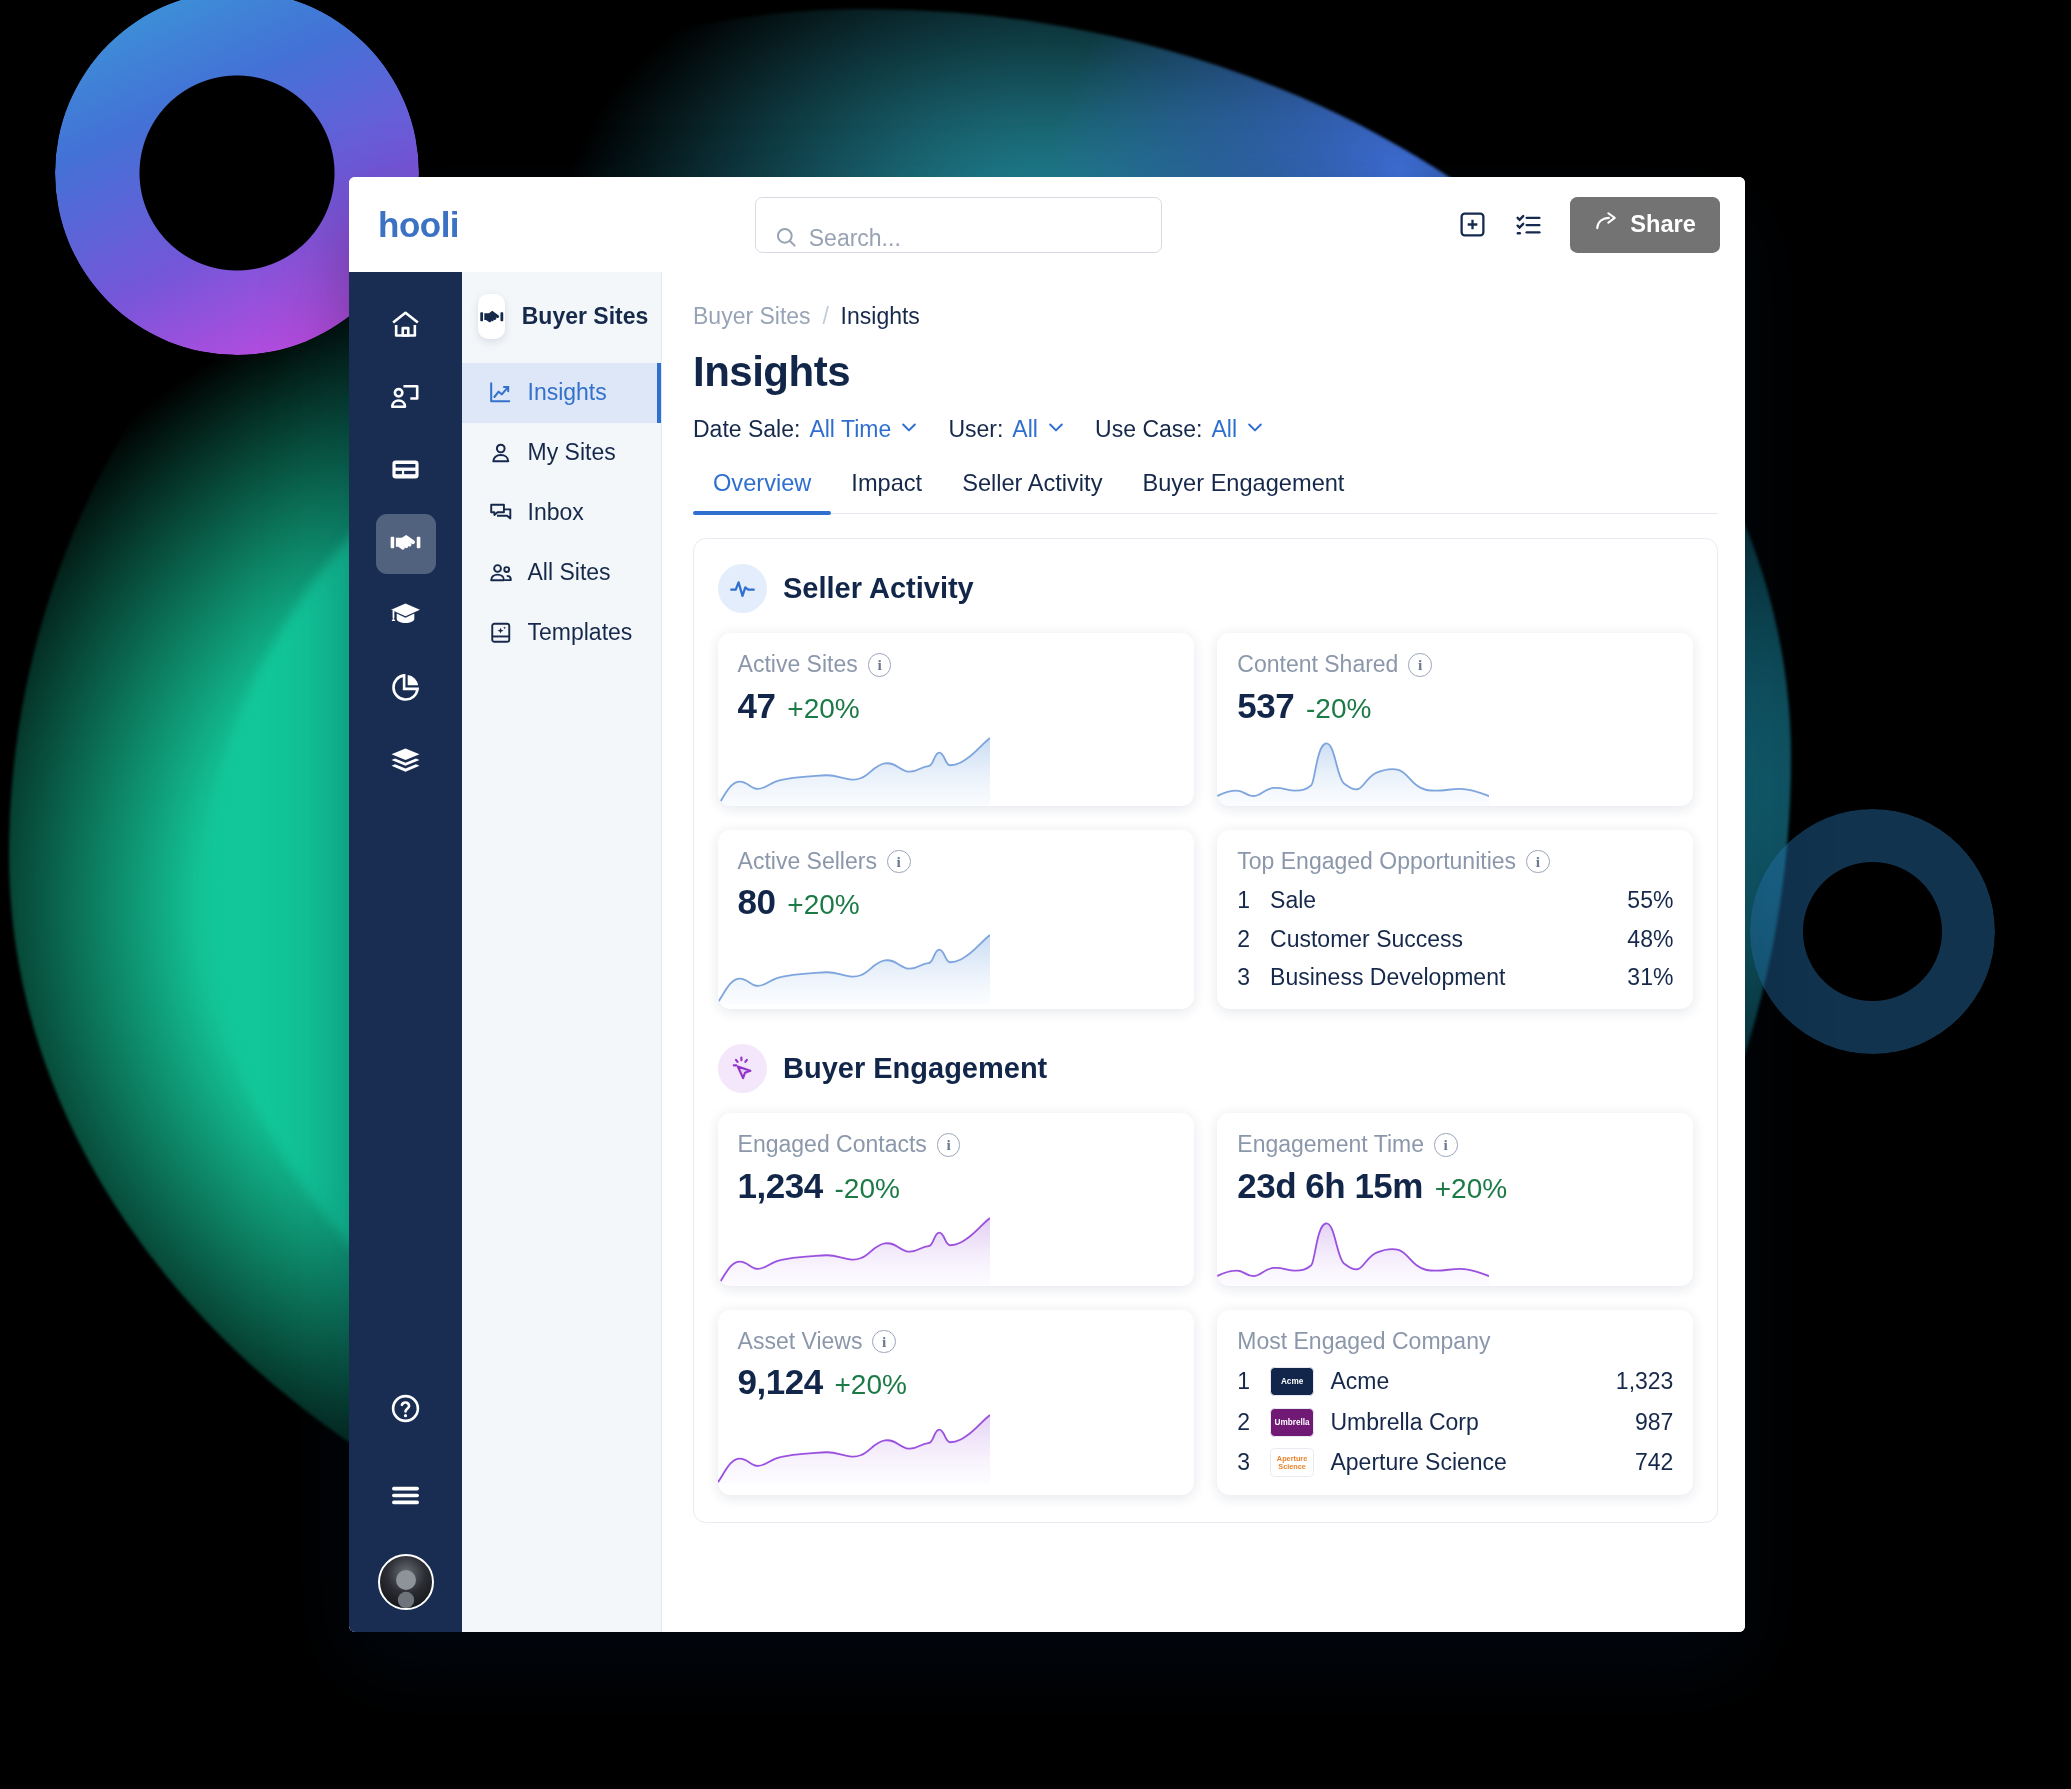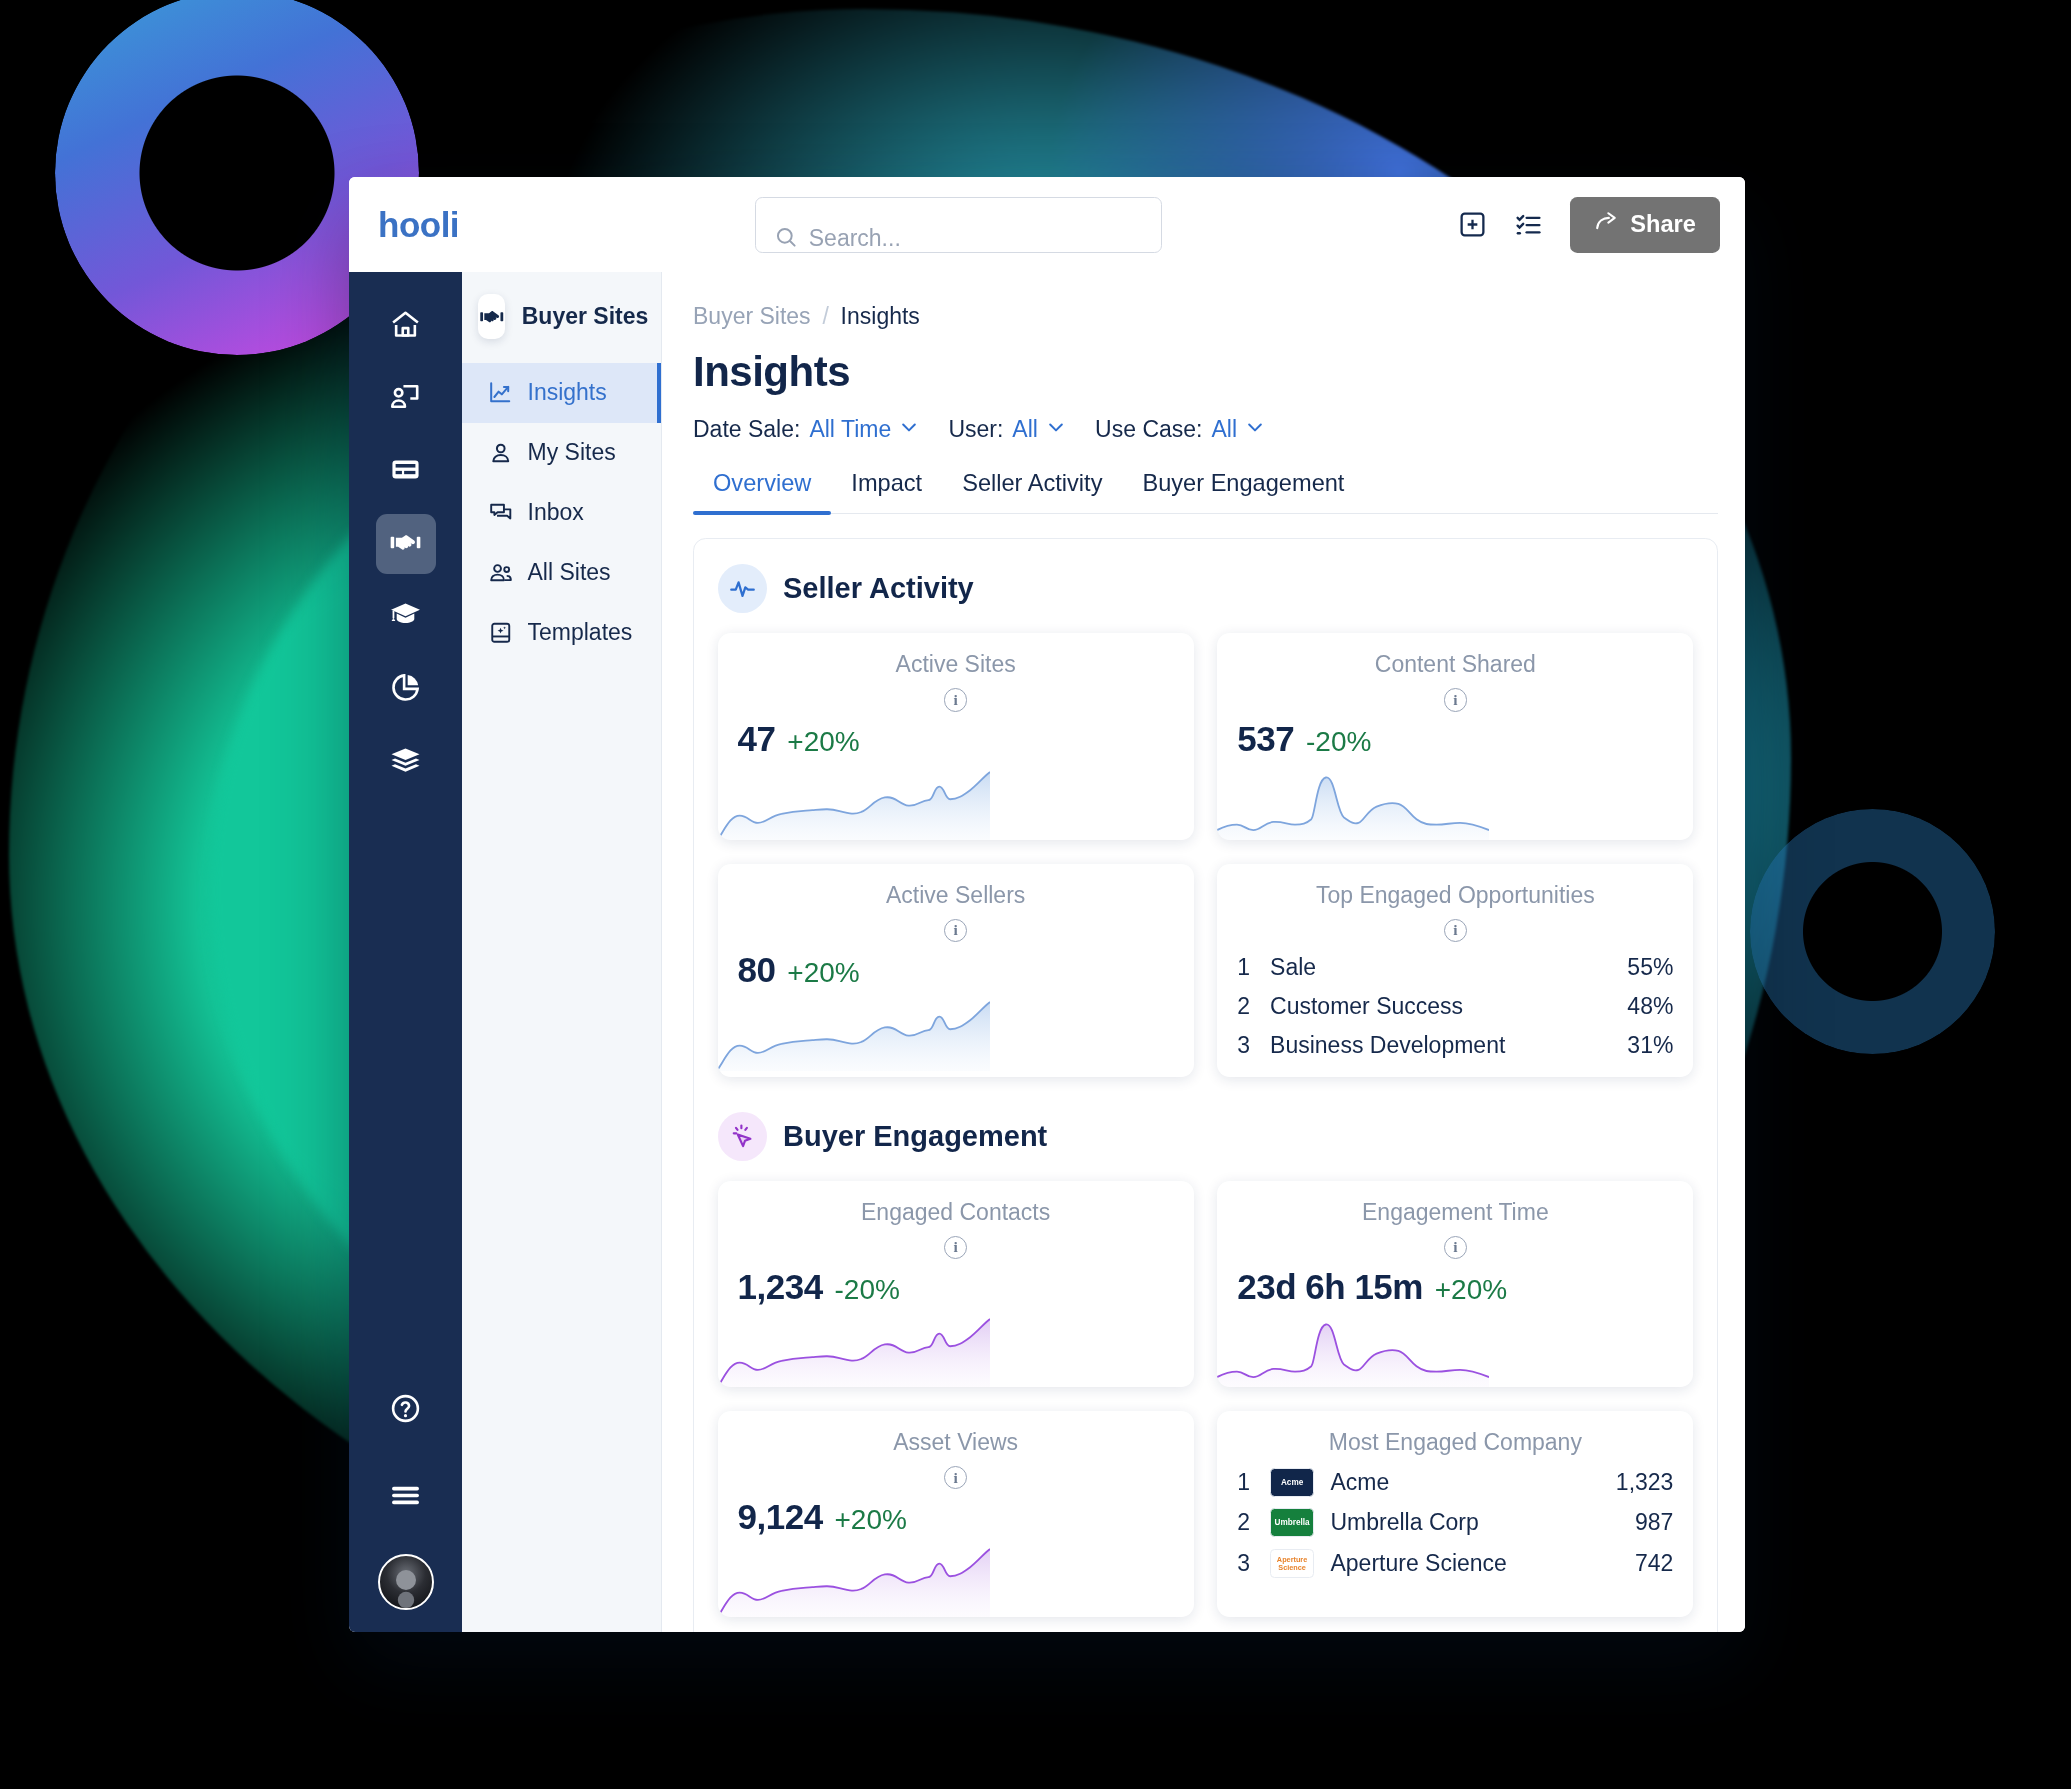--- a/index.html
+++ b/index.html
@@ -197,21 +197,21 @@
   .card {
     background: #fff; border-radius: 12.7px;
     box-shadow: 0 2.7px 12.7px rgba(20,40,80,.11);
     padding: 18px 20px 0 20px;
     overflow: hidden; position: relative;
     min-height: 153px;
   }
   .card.list { padding-bottom: 18px; min-height: 153px; }
   .card-label {
     display: flex; align-items: center; gap: 10px;
-    font-size: 23px; color: #8b97aa; flex-direction: column;
+    font-size: 23px; color: #8b97aa;
   }
   .info-i {
     width: 23.6px; height: 23.6px; border-radius: 50%;
     border: 1.8px solid #9aa5b8; color: #6c7a90;
     display: inline-flex; align-items: center; justify-content: center;
     font-size: 15.5px; font-weight: 700; font-family: "Liberation Serif", serif;
     flex: 0 0 23.6px; cursor: pointer;
   }
   .card-value { display: flex; align-items: baseline; gap: 11.8px; margin-top: 7.3px; }
   .card-value .num { font-size: 35px; font-weight: 700; color: #12264a; letter-spacing: -0.5px; }
@@ -225,21 +225,21 @@
   .rank-row .rk { width: 16.4px; color: #16294b; }
   .rank-row .nm { flex: 1; }
   .rank-row .vl { color: #16294b; }
   .co-logo {
     width: 44px; height: 29px; border-radius: 4.5px;
     display: flex; align-items: center; justify-content: center;
     font-size: 8.2px; font-weight: 700; overflow: hidden;
     border: 0.9px solid #e8ecf2; flex: 0 0 44px;
   }
   .co-acme { background: #11264a; color: #fff; }
-  .co-umb  { background: #15803d; color: #fff; }
+  .co-umb  { background: #701a75; color: #fff; }
   .co-ap   { background: #fff; color: #e8832b; line-height: 1.05; text-align: center; font-size: 7.3px; }
 </style>
 </head>
 <body>
 
 <div id="stage">
 
   <div class="bg-layer">
     <div class="blob"></div>
     <div class="blob2"></div>

